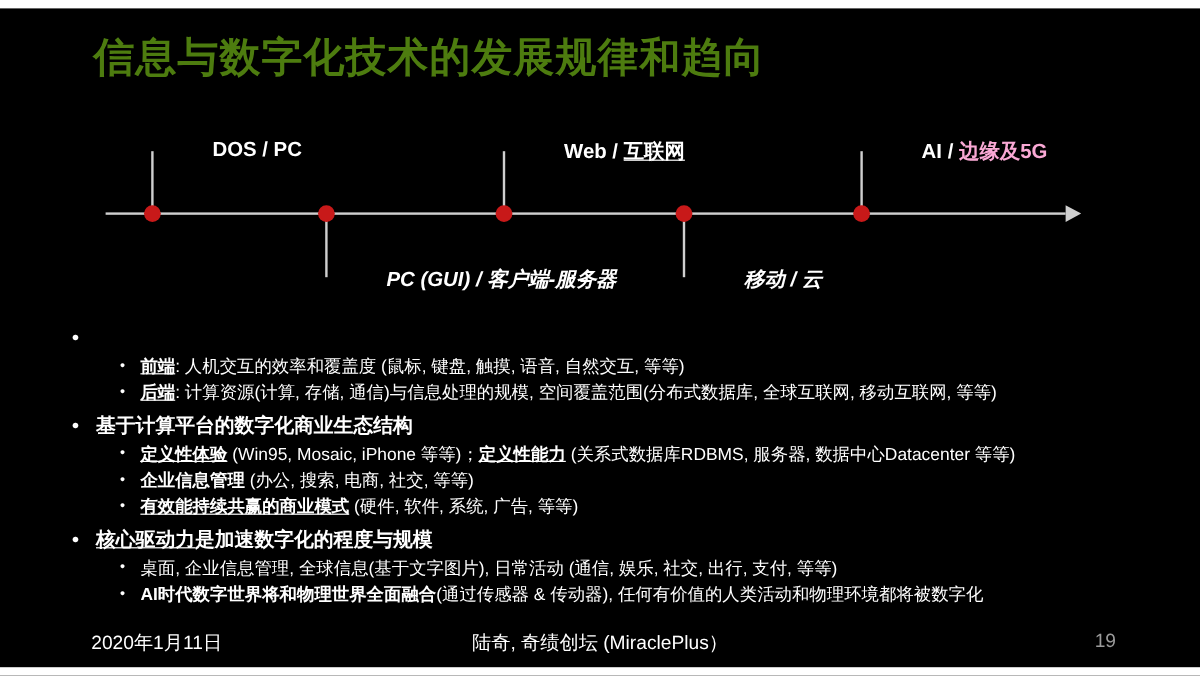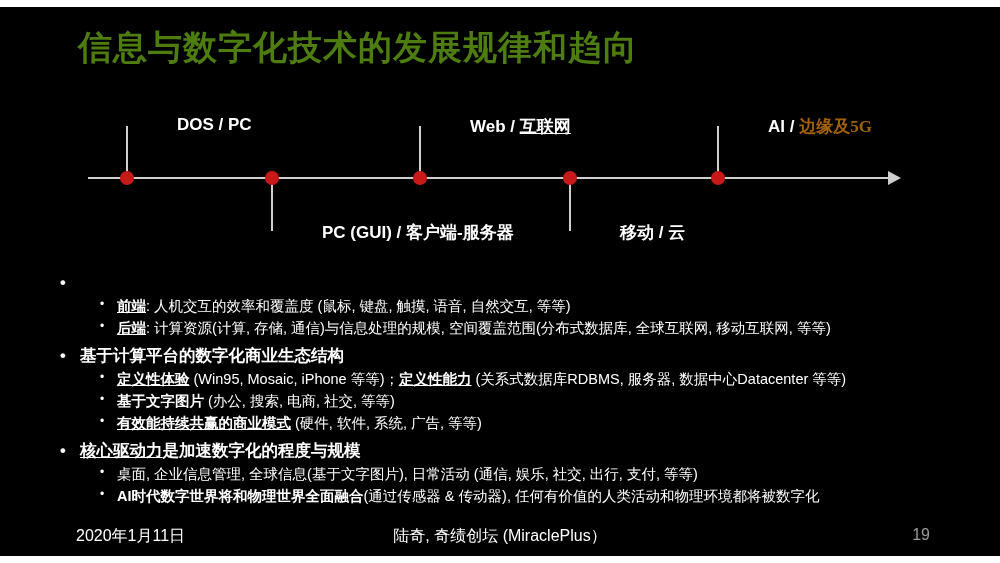--- a/index.html
+++ b/index.html
@@ -77,21 +77,21 @@
   .milestone.below .tick { top: 69px; height: 52px; }
   .ms-label {
     position: absolute;
     left: 50px;
     white-space: nowrap;
     font-size: 17px;
     font-weight: bold;
     color: #ffffff;
   }
   .milestone.above .ms-label { top: 5px; }
-  .milestone.below .ms-label { top: 111px; }
+  .milestone.below .ms-label { top: 111px; font-style: italic; }
   
   .bullets {
     position: absolute;
     left: 0;
     top: 258px;
     right: 24px;
   }
   .bullet { display: flex; align-items: flex-start; line-height: 1.32; }
   .bullet .marker { flex: none; }
   .bullet.level1 {
@@ -150,21 +150,21 @@
           <div class="ms-label"><span>Web / </span><span style="text-decoration: underline;">互联网</span></div>
         </div>
         <div class="milestone below" style="left: 60.25%;">
           <div class="tick" style="background: rgb(207, 207, 207);"></div>
           <div class="dot" style="background: rgb(200, 25, 25);"></div>
           <div class="ms-label"><span>移动 / 云</span></div>
         </div>
         <div class="milestone above" style="left: 78.75%;">
           <div class="tick" style="background: rgb(207, 207, 207);"></div>
           <div class="dot" style="background: rgb(200, 25, 25);"></div>
-          <div class="ms-label"><span>AI / </span><span style="color: #a16207; font-family: Liberation Serif, serif;">边缘及5G</span></div>
+          <div class="ms-label"><span>AI / </span><span style="color: #f9a8d4;">边缘及5G</span></div>
         </div>
       </div>
 
     <div class="bullets">
 
     <div class="bullet level1">
           <span class="marker">•</span>
         </div>
         <div class="bullet level2">
           <span class="marker">•</span>
@@ -177,21 +177,21 @@
         <div class="bullet level1">
           <span class="marker">•</span>
           <span class="btext"><span>基于计算平台的数字化商业生态结构</span></span>
         </div>
         <div class="bullet level2">
           <span class="marker">•</span>
           <span class="btext"><span style="font-weight: bold; text-decoration: underline;">定义性体验</span><span> (Win95, Mosaic, iPhone 等等)；</span><span style="font-weight: bold; text-decoration: underline; margin-top: 16px;">定义性能力</span><span> (关系式数据库RDBMS, 服务器, 数据中心Datacenter 等等)</span></span>
         </div>
         <div class="bullet level2">
           <span class="marker">•</span>
-          <span class="btext"><span style="font-weight: bold;">基于文字图片</span><span> (办公, 搜索, 电商, 社交,  等等)</span></span>
+          <span class="btext"><span style="font-weight: bold;">企业信息管理</span><span> (办公, 搜索, 电商, 社交,  等等)</span></span>
         </div>
         <div class="bullet level2">
           <span class="marker">•</span>
           <span class="btext"><span style="font-weight: bold; text-decoration: underline;">有效能持续共赢的商业模式</span><span> (硬件, 软件, 系统, 广告, 等等)</span></span>
         </div>
         <div class="bullet level1">
           <span class="marker">•</span>
           <span class="btext"><span style="text-decoration: underline;">核心驱动力</span><span>是加速数字化的程度与规模</span></span>
         </div>
         <div class="bullet level2">

